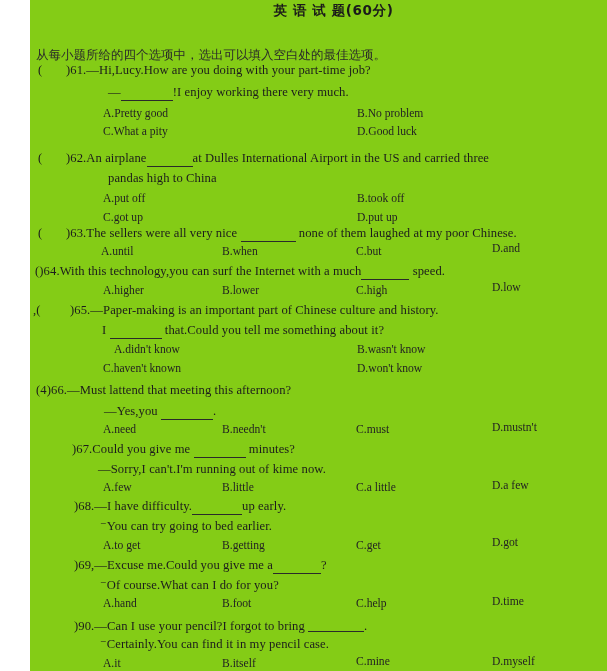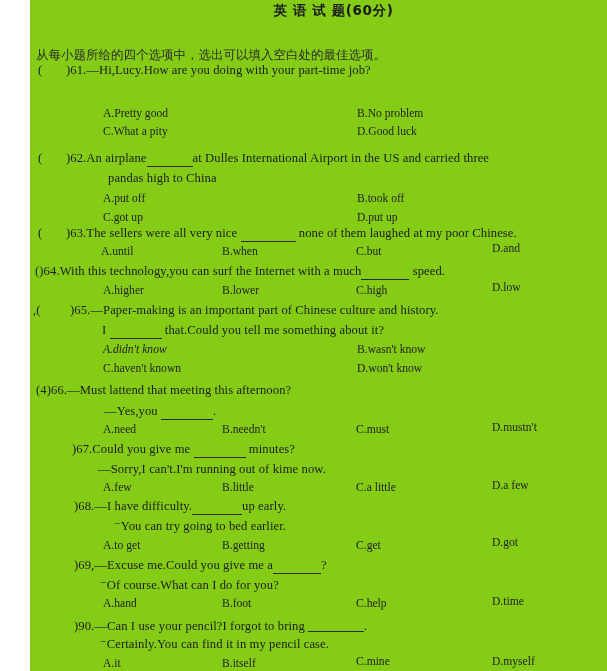--- a/index.html
+++ b/index.html
@@ -87,20 +87,21 @@
 </head>
 <body>
 
 <div class="page">
 
   <div class="doc-title">英 语 试 题(60分)</div>
   <div class="section-sub">从每小题所给的四个选项中，选出可以填入空白处的最佳选项。</div>
 
   <div class="line qline" style="top:63px; left:8px;">(</div>
   <div class="line qline" style="top:63px; left:36px;"><span>)61.</span><span>—Hi,Lucy.How  are  you  doing  with  your  part-time  job?</span></div>
+  <div class="line qline" style="top:85px; left:78px;"><span>—</span><span class="blank-ul" style="width:52px;">&nbsp;</span><span>!I  enjoy  working  there  very  much.</span></div>
   <div class="opt" style="top:107px; left:73px;">A.Pretty     good</div>
   <div class="opt" style="top:107px; left:327px;">B.No      problem</div>
   <div class="opt" style="top:125px; left:73px;">C.What   a   pity</div>
   <div class="opt" style="top:125px; left:327px;">D.Good    luck</div>
 
   <div class="line qline" style="top:151px; left:8px;">(</div>
   <div class="line qline" style="top:151px; left:36px;"><span>)62.</span><span>An          airplane</span><span class="blank-ul" style="width:46px;">&nbsp;</span><span>at  Dulles  International  Airport  in  the  US  and  carried  three</span></div>
   <div class="line qline" style="top:171px; left:78px;">pandas  high  to  China</div>
   <div class="opt" style="top:192px; left:73px;">A.put    off</div>
   <div class="opt" style="top:192px; left:327px;">B.took    off</div>
@@ -116,41 +117,41 @@
 
   <div class="line qline" style="top:264px; left:5px;"><span>()64.</span><span>With  this  technology,you  can  surf  the  Internet  with  a  much</span><span class="blank-ul" style="width:48px;">&nbsp;</span><span> speed.</span></div>
   <div class="opt" style="top:284px; left:73px;">A.higher</div>
   <div class="opt" style="top:284px; left:192px;">B.lower</div>
   <div class="opt" style="top:284px; left:326px;">C.high</div>
   <div class="opt" style="top:281px; left:462px;">D.low</div>
 
   <div class="line qline" style="top:303px; left:3px;">,(</div>
   <div class="line qline" style="top:303px; left:40px;"><span>)65.</span><span>—Paper-making  is  an  important  part  of  Chinese  culture  and  history.</span></div>
   <div class="line qline" style="top:323px; left:72px;"><span>I  </span><span class="blank-ul" style="width:52px;">&nbsp;</span><span> that.Could  you  tell  me  something  about  it?</span></div>
-  <div class="opt" style="top:343px; left:73px;font-style:italic;">A.didn't      know</div>
+  <div class="opt" style="top:343px; left:84px;">A.didn't      know</div>
   <div class="opt" style="top:343px; left:327px;">B.wasn't     know</div>
   <div class="opt" style="top:362px; left:73px;">C.haven't      known</div>
   <div class="opt" style="top:362px; left:327px;">D.won't     know</div>
 
   <div class="line qline" style="top:383px; left:6px;"><span>(4)66.</span><span>—Must    lattend    that    meeting    this    afternoon?</span></div>
   <div class="line qline" style="top:404px; left:74px;"><span>—Yes,you  </span><span class="blank-ul" style="width:52px;">&nbsp;</span><span>.</span></div>
   <div class="opt" style="top:423px; left:73px;">A.need</div>
   <div class="opt" style="top:423px; left:192px;">B.needn't</div>
   <div class="opt" style="top:423px; left:326px;">C.must</div>
   <div class="opt" style="top:421px; left:462px;">D.mustn't</div>
 
   <div class="line qline" style="top:442px; left:42px;"><span>)67.</span><span>Could   you   give   me </span><span class="blank-ul" style="width:52px;">&nbsp;</span><span> minutes?</span></div>
   <div class="line qline" style="top:462px; left:68px;">—Sorry,I   can't.I'm   running   out   of   kime   now.</div>
   <div class="opt" style="top:481px; left:73px;">A.few</div>
   <div class="opt" style="top:481px; left:192px;">B.little</div>
   <div class="opt" style="top:481px; left:326px;">C.a     little</div>
   <div class="opt" style="top:479px; left:462px;">D.a     few</div>
 
   <div class="line qline" style="top:499px; left:44px;"><span>)68.</span><span>—I   have   difficulty.</span><span class="blank-ul" style="width:50px;">&nbsp;</span><span>up   early.</span></div>
-  <div class="line qline" style="top:519px; left:84px;">⁻You  can  try  going  to  bed  earlier.</div>
+  <div class="line qline" style="top:519px; left:70px;">⁻You  can  try  going  to  bed  earlier.</div>
   <div class="opt" style="top:539px; left:73px;">A.to     get</div>
   <div class="opt" style="top:539px; left:192px;">B.getting</div>
   <div class="opt" style="top:539px; left:326px;">C.get</div>
   <div class="opt" style="top:536px; left:462px;">D.got</div>
 
   <div class="line qline" style="top:558px; left:44px;"><span>)69,</span><span>—Excuse   me.Could   you   give   me   a</span><span class="blank-ul" style="width:48px;">&nbsp;</span><span>?</span></div>
   <div class="line qline" style="top:578px; left:70px;">⁻Of  course.What  can  I  do  for  you?</div>
   <div class="opt" style="top:597px; left:73px;">A.hand</div>
   <div class="opt" style="top:597px; left:192px;">B.foot</div>
   <div class="opt" style="top:597px; left:326px;">C.help</div>

